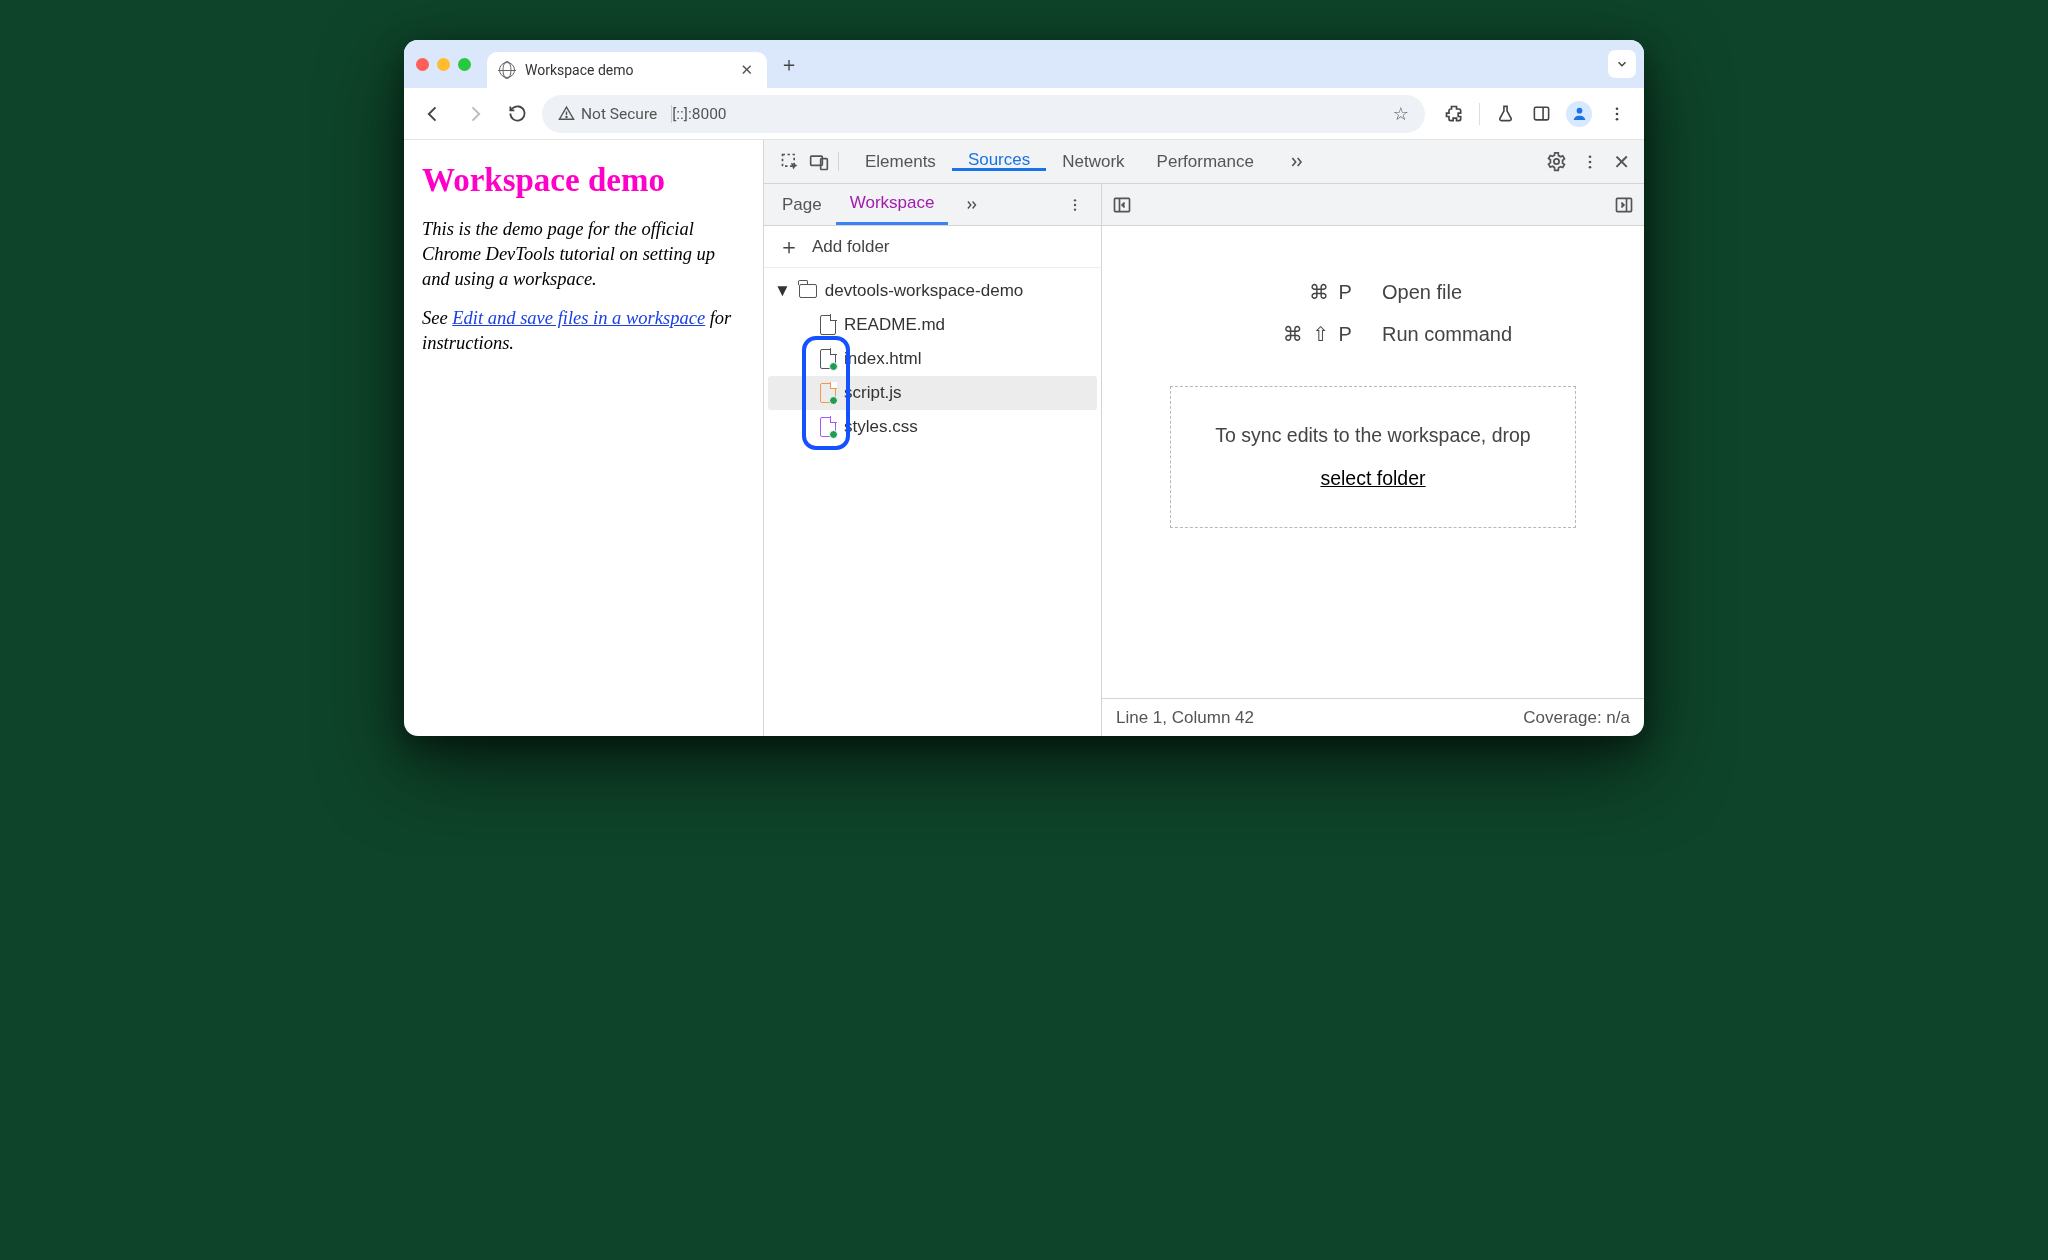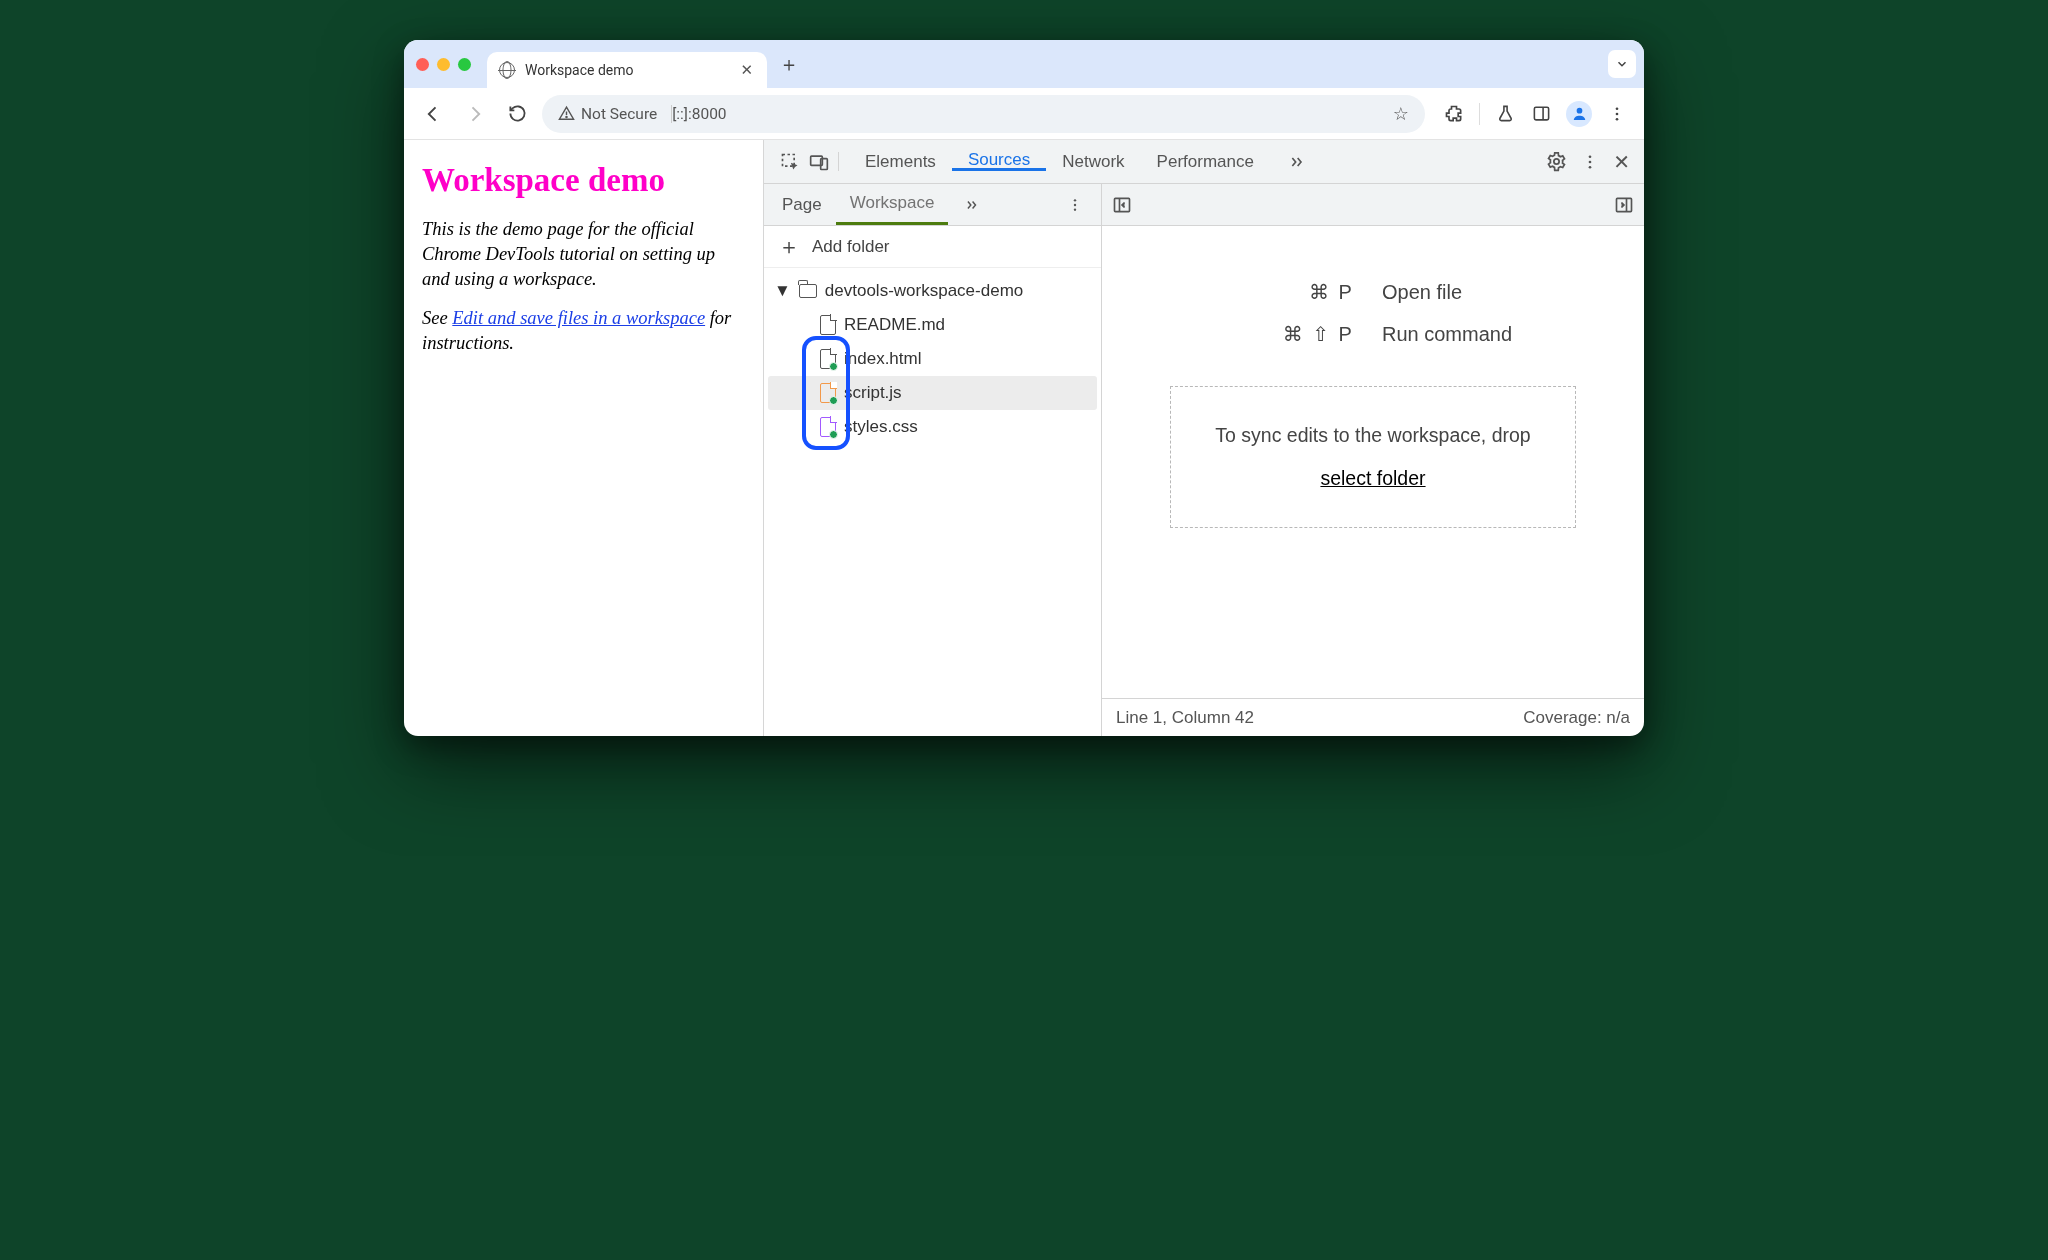--- a/index.html
+++ b/index.html
@@ -91,21 +91,21 @@
   .dt-body{flex:1;display:flex;}
   
   .src-nav{
     width:338px;border-right:1px solid #d4d4d4;display:flex;flex-direction:column;
   }
   .src-subtabs{
     height:42px;background:#f1f3f4;border-bottom:1px solid #d4d4d4;
     display:flex;align-items:stretch;padding:0 4px;
   }
   .src-subtab{display:flex;align-items:center;padding:0 14px;font-size:17px;color:#555;}
-  .src-subtab.active{color:#737373;border-bottom:3px solid #4d7c0f;}
+  .src-subtab.active{color:#a21caf;border-bottom:3px solid #3b82f6;}
   .src-subtabs .grow{flex:1;}
   .addfolder{
     height:42px;display:flex;align-items:center;gap:12px;padding:0 14px;
     font-size:17px;color:#444;border-bottom:1px solid #eee;
   }
   .tree{padding:6px 4px;font-size:17px;color:#333;}
   .tree-row{display:flex;align-items:center;gap:8px;height:34px;padding:0 6px;border-radius:3px;}
   .tree-row.sel{background:#ececec;}
   .tree-row .pad2{width:38px;}
   .folder-ico{width:18px;height:14px;border:1.6px solid #555;border-radius:2px;position:relative;}

